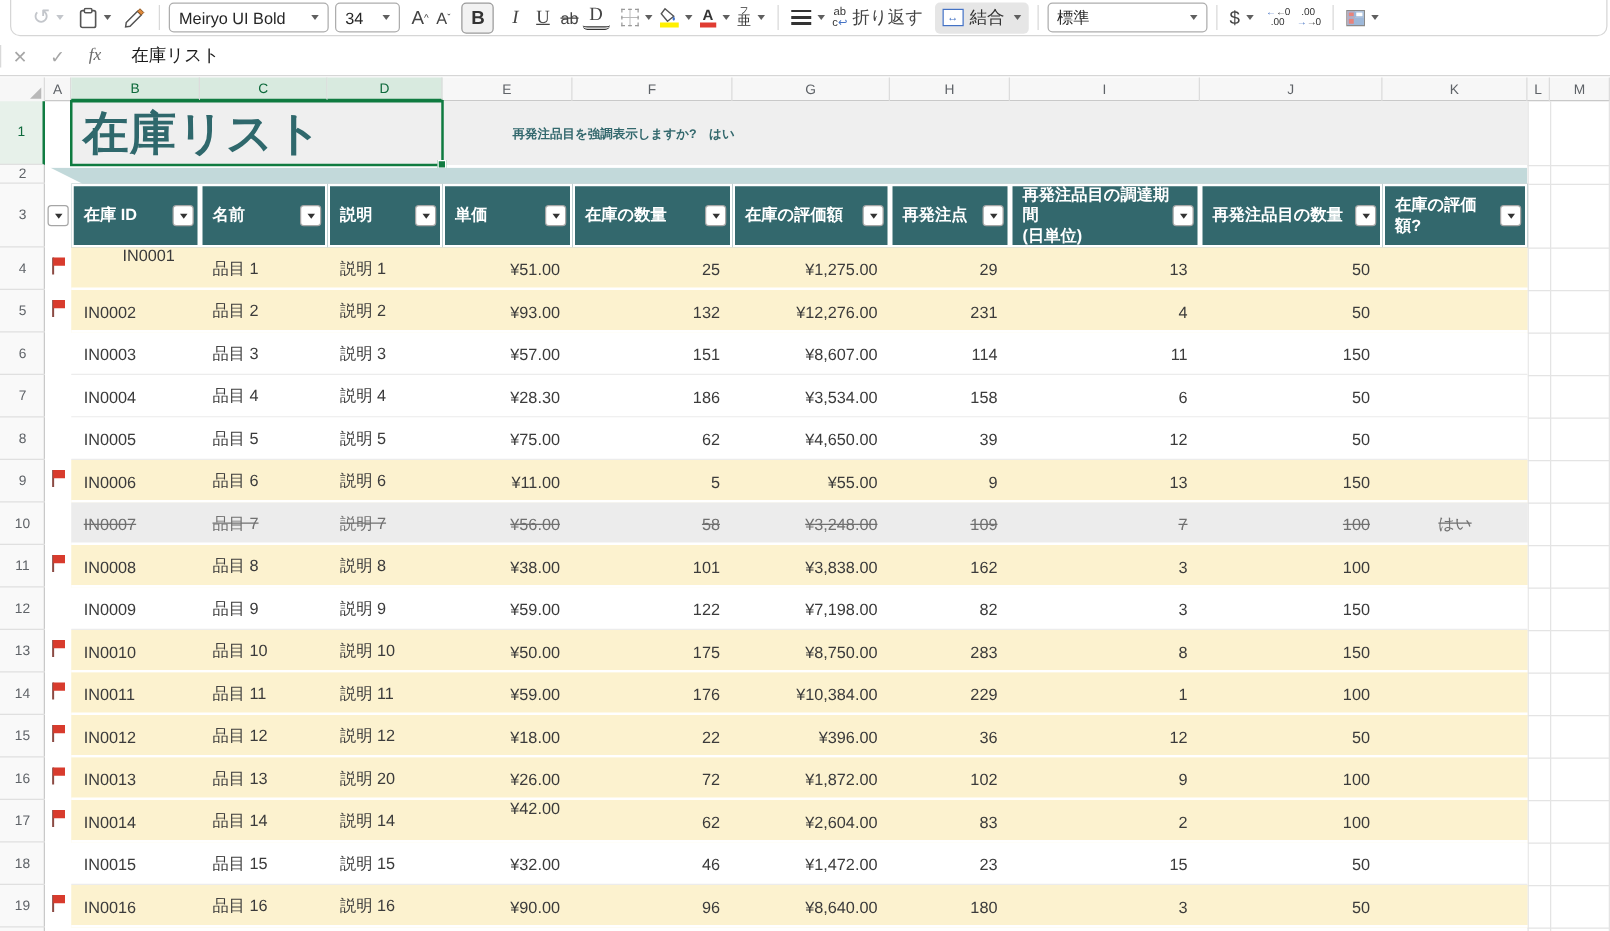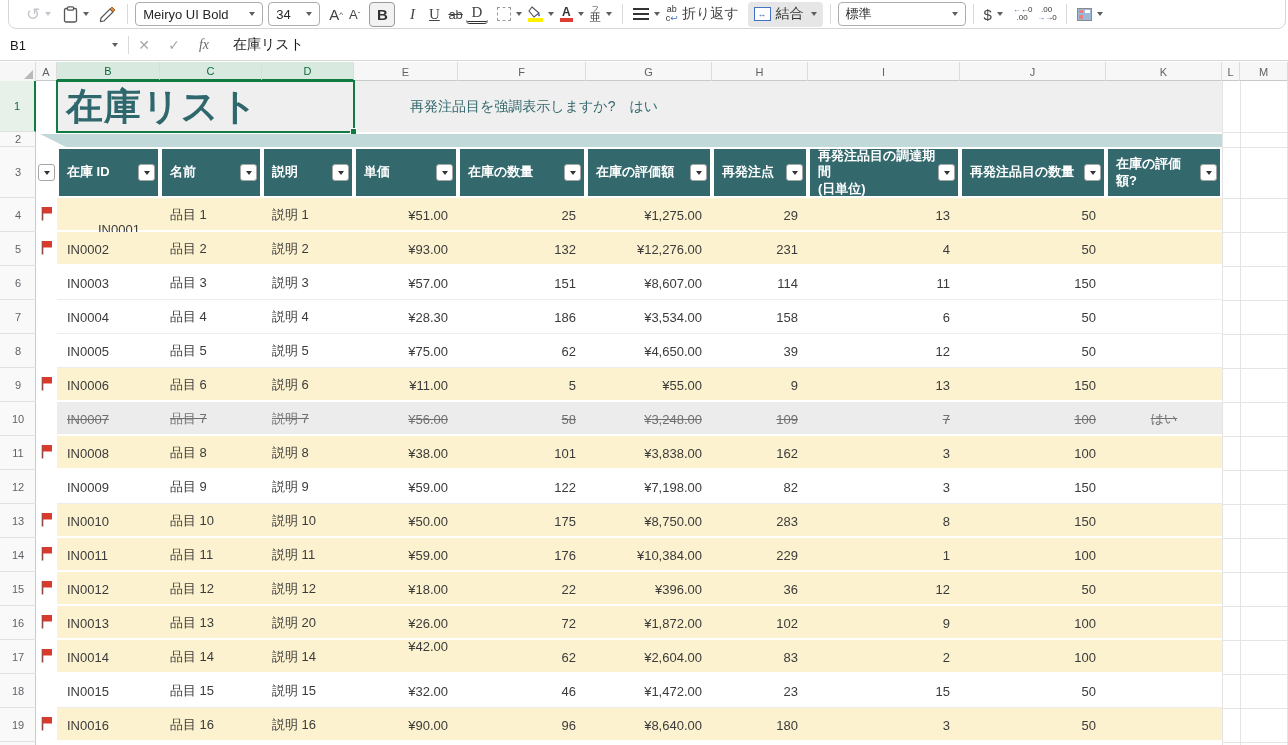--- a/index.html
+++ b/index.html
@@ -51,21 +51,21 @@
               font-size:11px; color:#5F6368; border-bottom:1px solid #E0E0E0; }
   .rowlabel.sel { background:#E7F1EA; color:#0E6A3C; border-right:2px solid #107C41; }
 
   
   .titlebg { position:absolute; left:57px; top:81px; width:1165px; height:51px; background:#EFEFEF; }
   .selbox { position:absolute; left:56px; top:80px; width:299px; height:53px; border:2px solid #0F7B40; }
   .fillhandle { position:absolute; left:350px; top:128px; width:7px; height:7px; background:#0F7B40; border:1px solid #fff; }
   .sheet-title { position:absolute; left:66px; top:81px; height:51px; display:flex; align-items:center;
                  font-size:37px; font-weight:bold; color:#2F686C; letter-spacing:1px; }
   .banner { position:absolute; left:410px; top:81px; height:51px; display:flex; align-items:center;
-            font-size:14px; color:#33686D; }
+            font-size:10px; color:#33686D;font-weight:bold; }
   .band { position:absolute; left:40px; top:134px; width:1182px; height:13px; background:#C2D9DA;
           clip-path:polygon(0 0,100% 0,100% 100%,26px 100%); }
 
   .th-cell { position:absolute; top:147px; height:51px; background:#33686D; border:2px solid #fff;
              color:#fff; font-weight:bold; font-size:13px; display:flex; align-items:center;
              padding-left:8px; white-space:pre-line; line-height:1.25; }
   .filter-btn { position:absolute; width:17px; height:17px; background:#fff; border:1px solid #A6A6A6;
                 border-radius:3px; display:flex; align-items:center; justify-content:center; }
   .filter-btn .chev { margin:0; border-top-color:#333; }
 
@@ -202,24 +202,20 @@
         <div style="background:#E8837B;"></div>
           <div></div>
           <div style="background:#E8837B;"></div>
           <div style="background:#9DB8D9;"></div>
       </span>
       <span class="chev"></span>
     </span>
   </div>
 
   <div class="fbar">
-    <div class="namebox">
-      <span>B1</span>
-      <span class="chev"></span>
-    </div>
     <span class="fbar-sep"></span>
     <span class="fbar-ico">✕</span>
     <span class="fbar-ico">✓</span>
     <span class="fbar-ico fx">fx</span>
     <span class="formula-text">在庫リスト</span>
   </div>
 
   <div class="colstrip" id="colstrip">
       <div class="collabel" style="left: 36px; width: 21px;">A</div>
       <div class="collabel sel" style="left: 57px; width: 103px;">B</div>
@@ -335,21 +331,21 @@
         <span class="chev"></span>
       </div>
       <div>
         <div class="rowbg cream" style="top: 198px;"></div>
         <div class="flagwrap" style="top: 198px;">
           <span><svg width="13" height="15" viewBox="0 0 13 15">
               <path d="M2.5 1 V14.5" stroke="#8B4A43" stroke-width="1.6"></path>
               <path d="M2.5 1 h9.5 v6.5 h-9.5 z" fill="#D83B2D"></path>
             </svg></span>
         </div>
-        <div class="cell l" style="left: 57px; width: 103px; top: 212px; padding-left: 41px;">IN0001</div>
+        <div class="cell l" style="left: 57px; width: 103px; top: 187px; padding-left: 41px;">IN0001</div>
         <div class="cell l" style="left: 160px; width: 102px; top: 198px;">品目 1</div>
         <div class="cell l" style="left: 262px; width: 92px; top: 198px;">説明 1</div>
         <div class="cell r" style="left: 354px; width: 104px; top: 198px;">¥51.00</div>
         <div class="cell r" style="left: 458px; width: 128px; top: 198px;">25</div>
         <div class="cell r" style="left: 586px; width: 126px; top: 198px;">¥1,275.00</div>
         <div class="cell r" style="left: 712px; width: 96px; top: 198px;">29</div>
         <div class="cell r" style="left: 808px; width: 152px; top: 198px;">13</div>
         <div class="cell r" style="left: 960px; width: 146px; top: 198px;">50</div>
       </div>
       <div>

